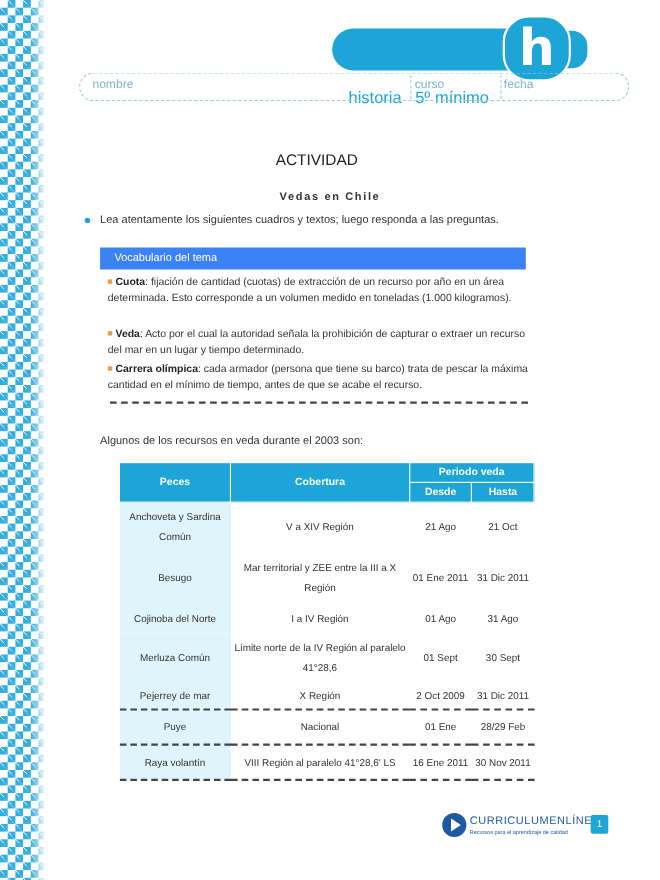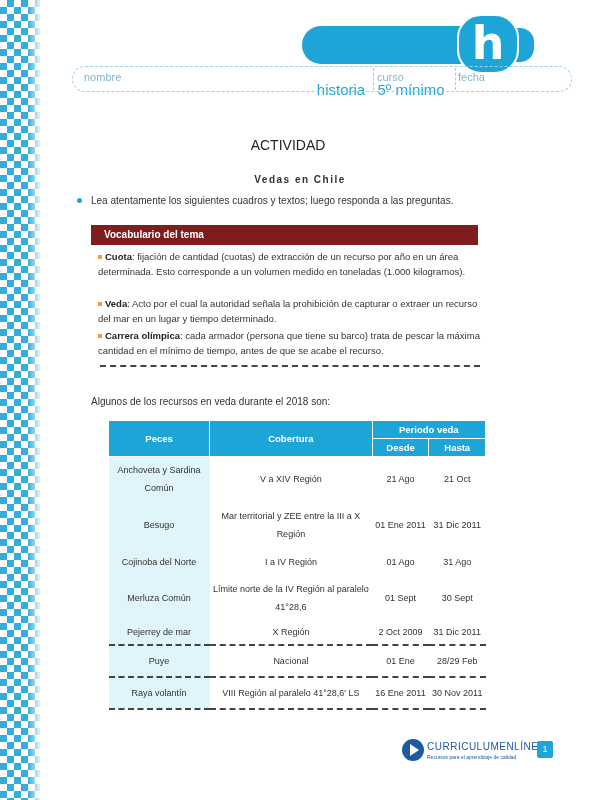--- a/index.html
+++ b/index.html
@@ -59,21 +59,21 @@
   
   .title { position: absolute; left: 0; width: 576px; text-align: center; top: 137px; font-size: 14px; color: #222; }
   .subtitle { position: absolute; left: 0; width: 600px; text-align: center; top: 155px; font-size: 10px; font-weight: bold; letter-spacing: 1.5px; color: #333; margin-top: 19px; }
 
   .instruction { position: absolute; left: 91px; top: 195px; font-size: 10px; color: #333; }
   .bullet-dot { position: absolute; left: 77px; top: 198px; width: 5px; height: 5px; background: #1ea5d8; border-radius: 50%; }
 
   
   .vocab-head {
     position: absolute; left: 91px; top: 225px; width: 387px; height: 20px;
-    background: #7f1d1d; color: #fff; font-size: 10px; font-weight: bold; line-height: 20px; padding-left: 13px;
+    background: #3b82f6; color: #fff; font-size: 10px; font-weight: normal; line-height: 20px; padding-left: 13px;
   }
   .vocab-item { position: absolute; left: 98px; width: 382px; font-size: 9.5px; line-height: 15px; color: #333; }
   .vocab-item .term { font-weight: bold; color: #222; }
   .vocab-item .dot { display: inline-block; width: 4px; height: 4px; background: #f39a4a; margin-right: 3px; vertical-align: middle; }
   .v1 { top: 249px; } .v2 { top: 296px; } .v3 { top: 328px; }
   .dash-line { position: absolute; left: 100px; width: 380px; border-top: 2px dashed #444; }
   .dl1 { top: 365px; }
 
   .intro-table { position: absolute; left: 91px; top: 396px; font-size: 10px; color: #333; }
 
@@ -124,21 +124,21 @@
   <span class="dot"></span><span class="term">Cuota</span><span>: fijación de cantidad (cuotas) de extracción de un recurso por año en un área determinada. Esto corresponde a un volumen medido en toneladas (1.000 kilogramos).</span>
 </div>
 <div class="vocab-item v2">
   <span class="dot"></span><span class="term">Veda</span><span>: Acto por el cual la autoridad señala la prohibición de capturar o extraer un recurso del mar en un lugar y tiempo determinado.</span>
 </div>
 <div class="vocab-item v3">
   <span class="dot"></span><span class="term">Carrera olímpica</span><span>: cada armador (persona que tiene su barco) trata de pescar la máxima cantidad en el mínimo de tiempo, antes de que se acabe el recurso.</span>
 </div>
 <div class="dash-line dl1"></div>
 
-<div class="intro-table">Algunos de los recursos en veda durante el 2018 son:</div>
+<div class="intro-table">Algunos de los recursos en veda durante el 2003 son:</div>
 
 <table class="veda">
   <tbody>
       <tr>
     <th rowspan="2" style="width:108px;height:36px;">Peces</th>
     <th rowspan="2" style="width:176px;">Cobertura</th>
     <th colspan="2" style="height:17px;">Periodo veda</th>
   </tr>
   <tr>
     <th style="height:17px;width:60px;">Desde</th>

